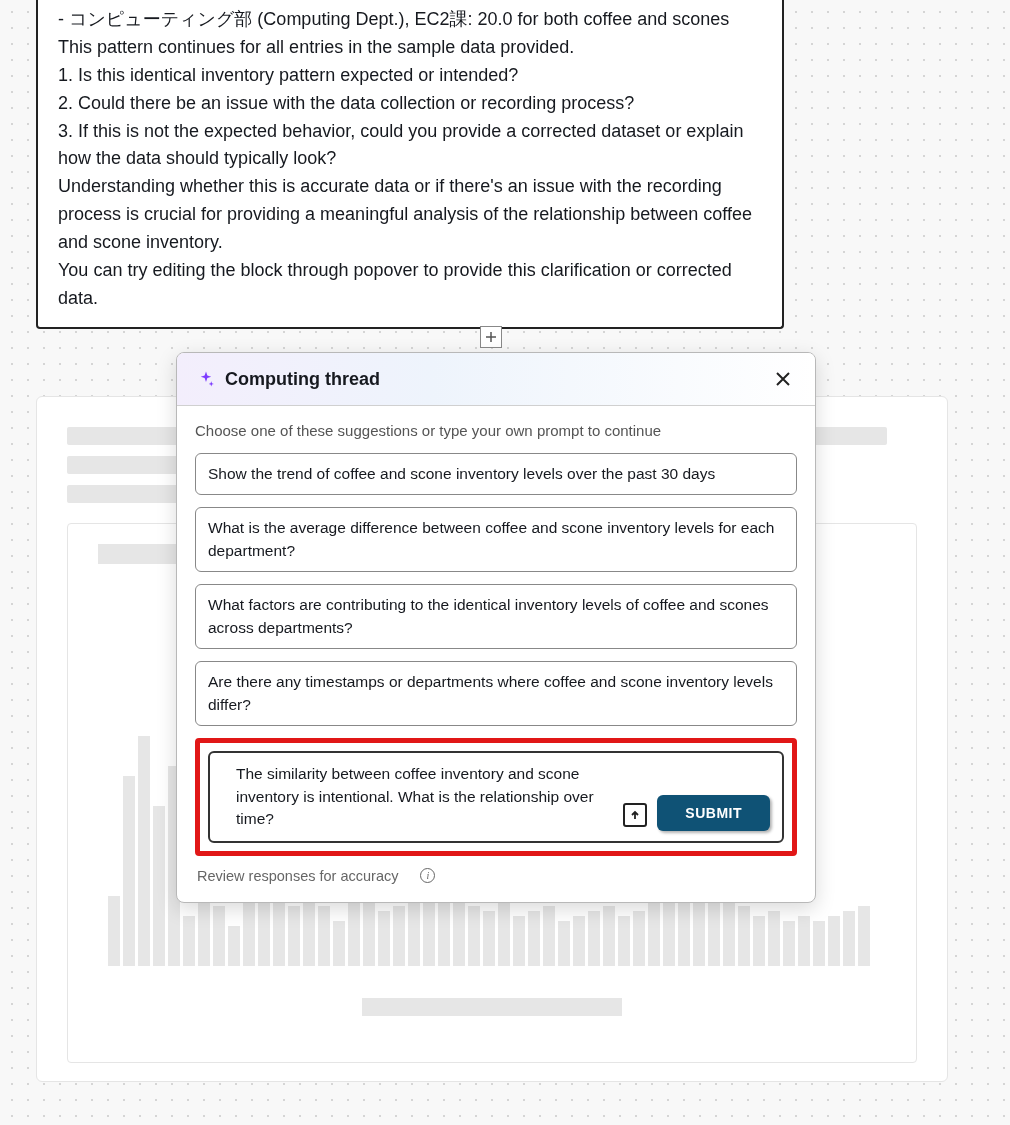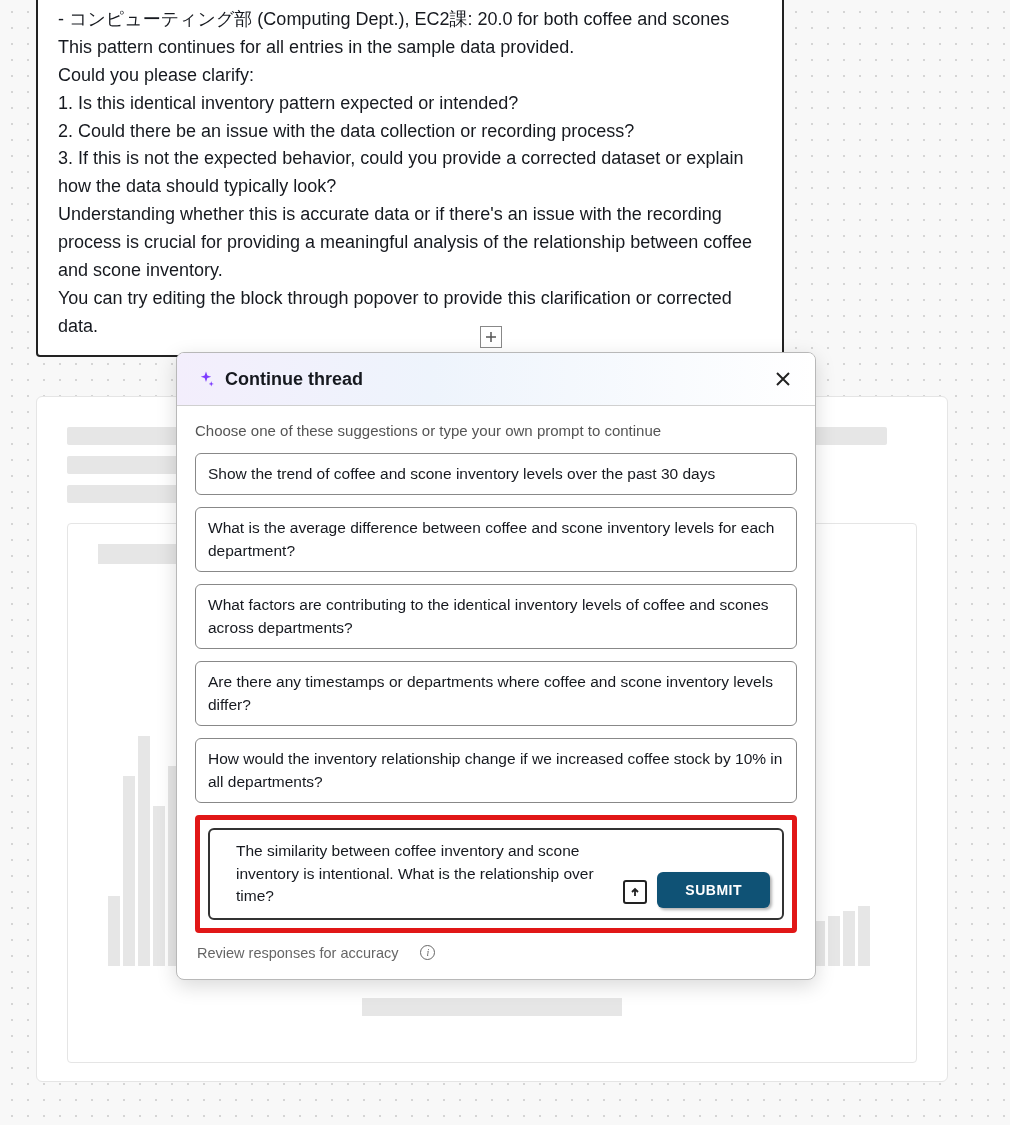--- a/index.html
+++ b/index.html
@@ -193,21 +193,20 @@
   }
 </style>
 </head>
 <body>
 
 <div class="dotted-bg"></div>
 
 <div class="top-block">
   <div>- コンピューティング部 (Computing Dept.), EC2課: 20.0 for both coffee and scones</div>
   <div>This pattern continues for all entries in the sample data provided.</div>
-  <div>Could you please clarify:</div>
   <div>1. Is this identical inventory pattern expected or intended?</div>
   <div>2. Could there be an issue with the data collection or recording process?</div>
   <div>3. If this is not the expected behavior, could you provide a corrected dataset or explain how the data should typically look?</div>
   <div>Understanding whether this is accurate data or if there's an issue with the recording process is crucial for providing a meaningful analysis of the relationship between coffee and scone inventory.</div>
   <div>You can try editing the block through popover to provide this clarification or corrected data.</div>
 </div>
 
 <div class="add-button">
   <svg width="12" height="12" viewBox="0 0 12 12">
       <path d="M6 1v10M1 6h10" stroke="#555" stroke-width="1.5"></path>
@@ -279,36 +278,35 @@
 
 <div class="popover">
   <div class="popover-header">
     <div class="popover-title">
       <span class="sparkle">
         <svg width="18" height="18" viewBox="0 0 24 24" fill="none">
           <path d="M12 2l1.8 5.2L19 9l-5.2 1.8L12 16l-1.8-5.2L5 9l5.2-1.8L12 2z" fill="#7d3cff"></path>
           <path d="M19 15l.9 2.6L22.5 18.5l-2.6.9L19 22l-.9-2.6L15.5 18.5l2.6-.9L19 15z" fill="#7d3cff"></path>
         </svg>
       </span>
-      <span>Continue thread</span>
+      <span>Computing thread</span>
     </div>
     <div class="close-btn">
       <svg width="18" height="18" viewBox="0 0 18 18">
           <path d="M3 3l12 12M15 3L3 15" stroke="#222" stroke-width="2"></path>
         </svg>
     </div>
   </div>
   <div class="popover-body">
     <div class="instruction">Choose one of these suggestions or type your own prompt to continue</div>
 
     <div class="suggestion">Show the trend of coffee and scone inventory levels over the past 30 days</div>
     <div class="suggestion">What is the average difference between coffee and scone inventory levels for each department?</div>
     <div class="suggestion">What factors are contributing to the identical inventory levels of coffee and scones across departments?</div>
     <div class="suggestion">Are there any timestamps or departments where coffee and scone inventory levels differ?</div>
-    <div class="suggestion">How would the inventory relationship change if we increased coffee stock by 10% in all departments?</div>
 
     <div class="input-area">
       <div class="input-inner">
         <div class="prompt-text" contenteditable="true" style="">The similarity between coffee inventory and scone inventory is intentional. What is the relationship over time?</div>
         <div class="expand-btn">
           <svg width="14" height="14" viewBox="0 0 14 14">
               <path d="M7 11V4M4 7l3-3 3 3" stroke="#222" stroke-width="1.8" fill="none"></path>
             </svg>
         </div>
         <button class="submit-btn">SUBMIT</button>

